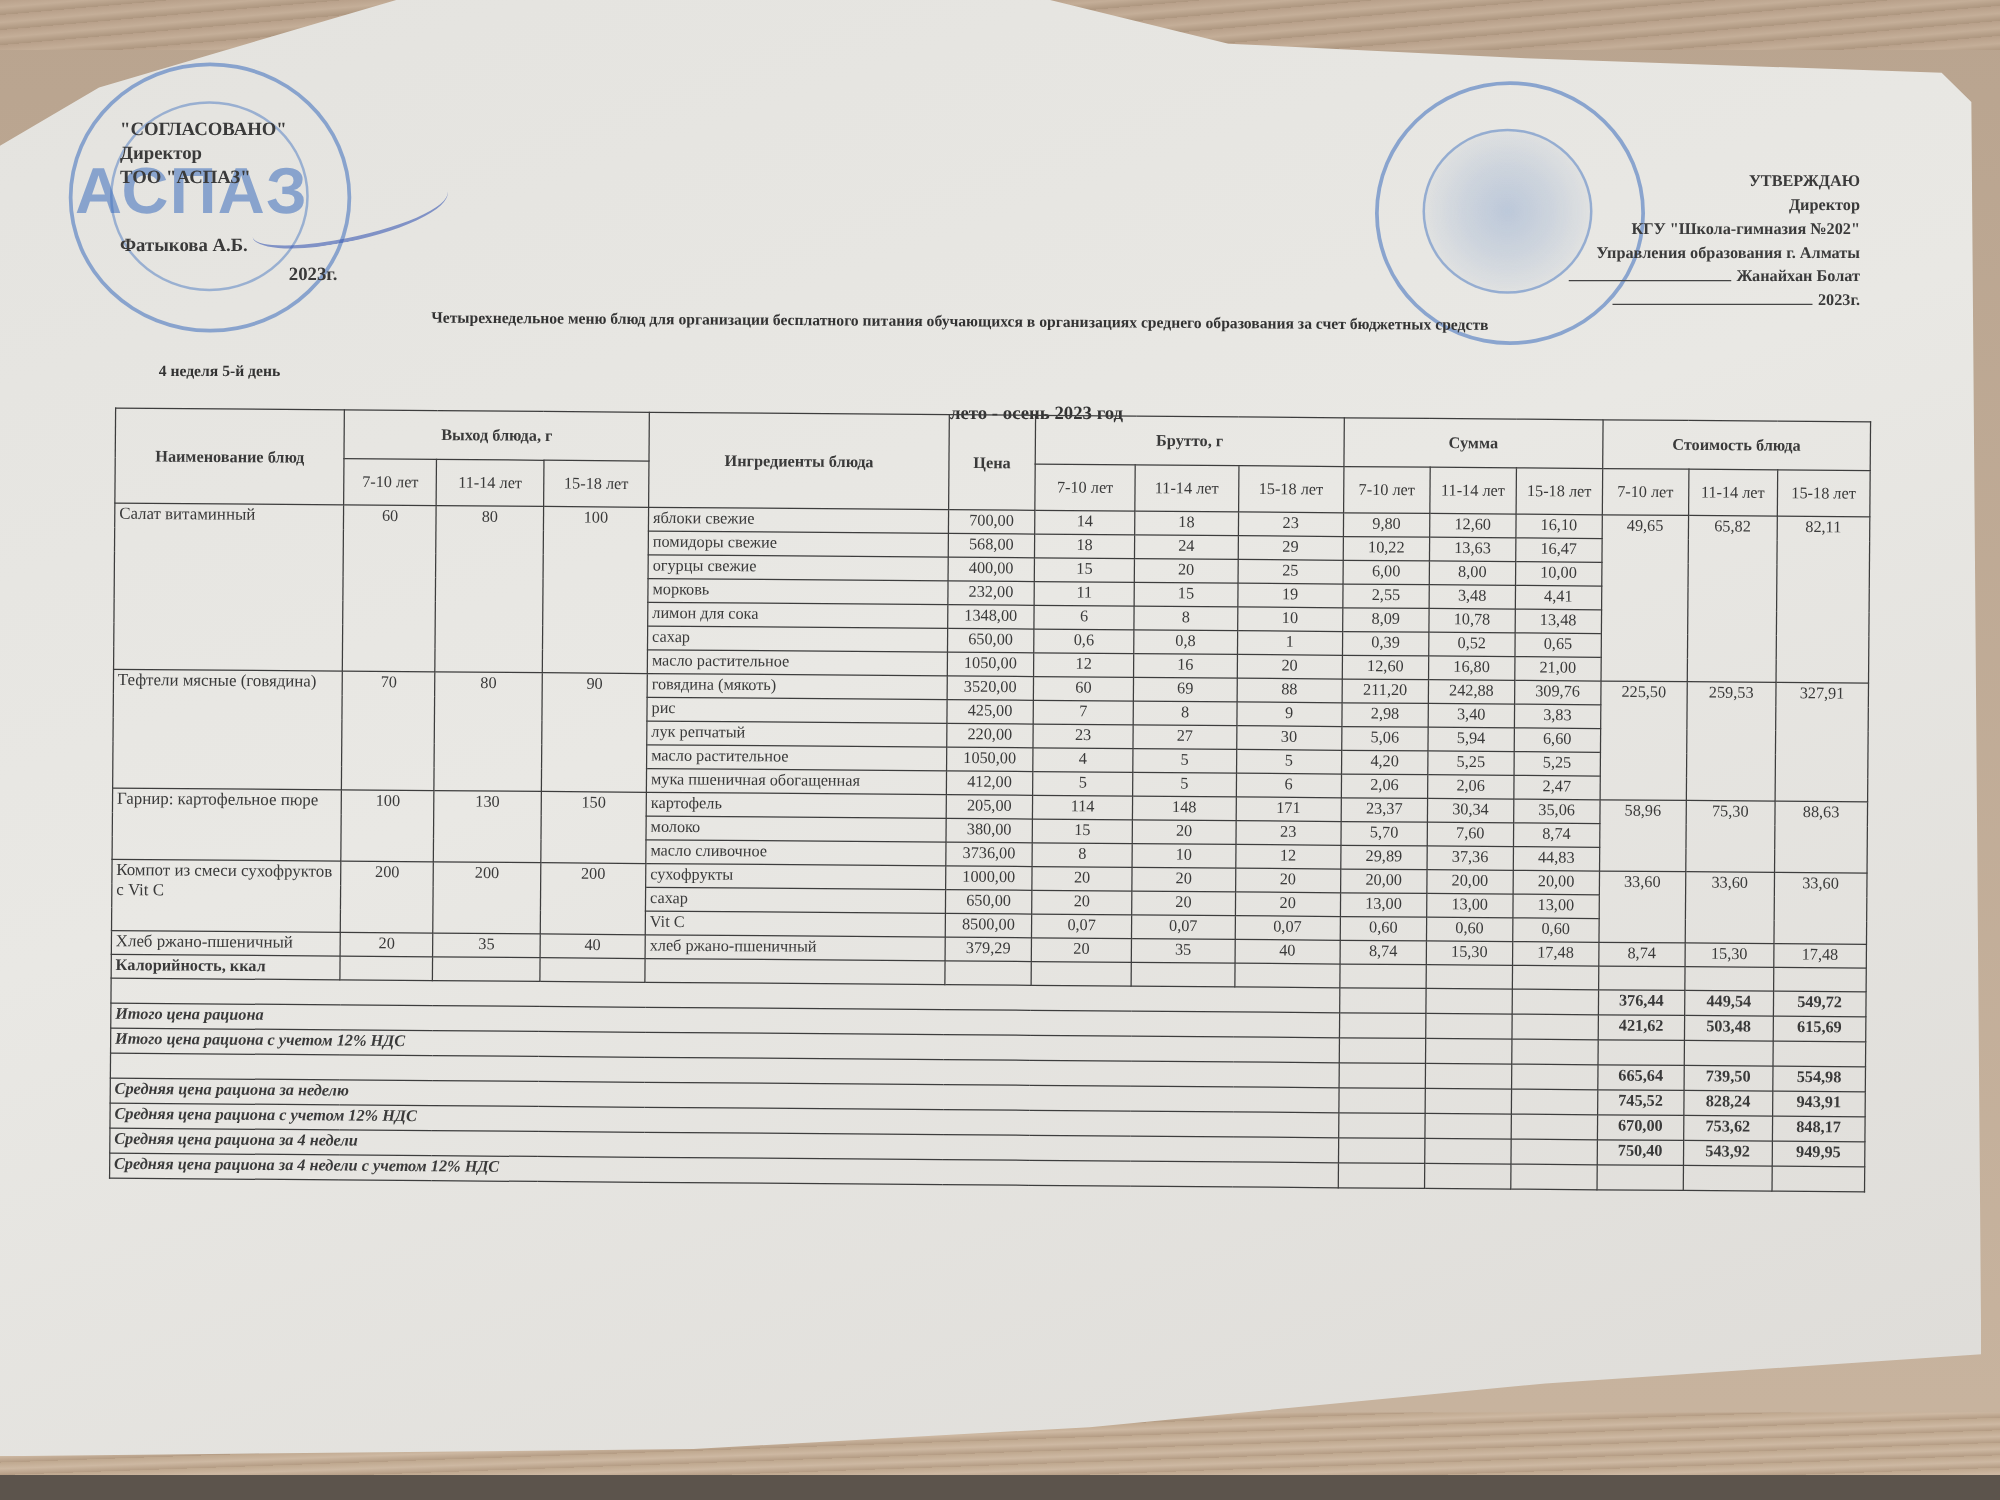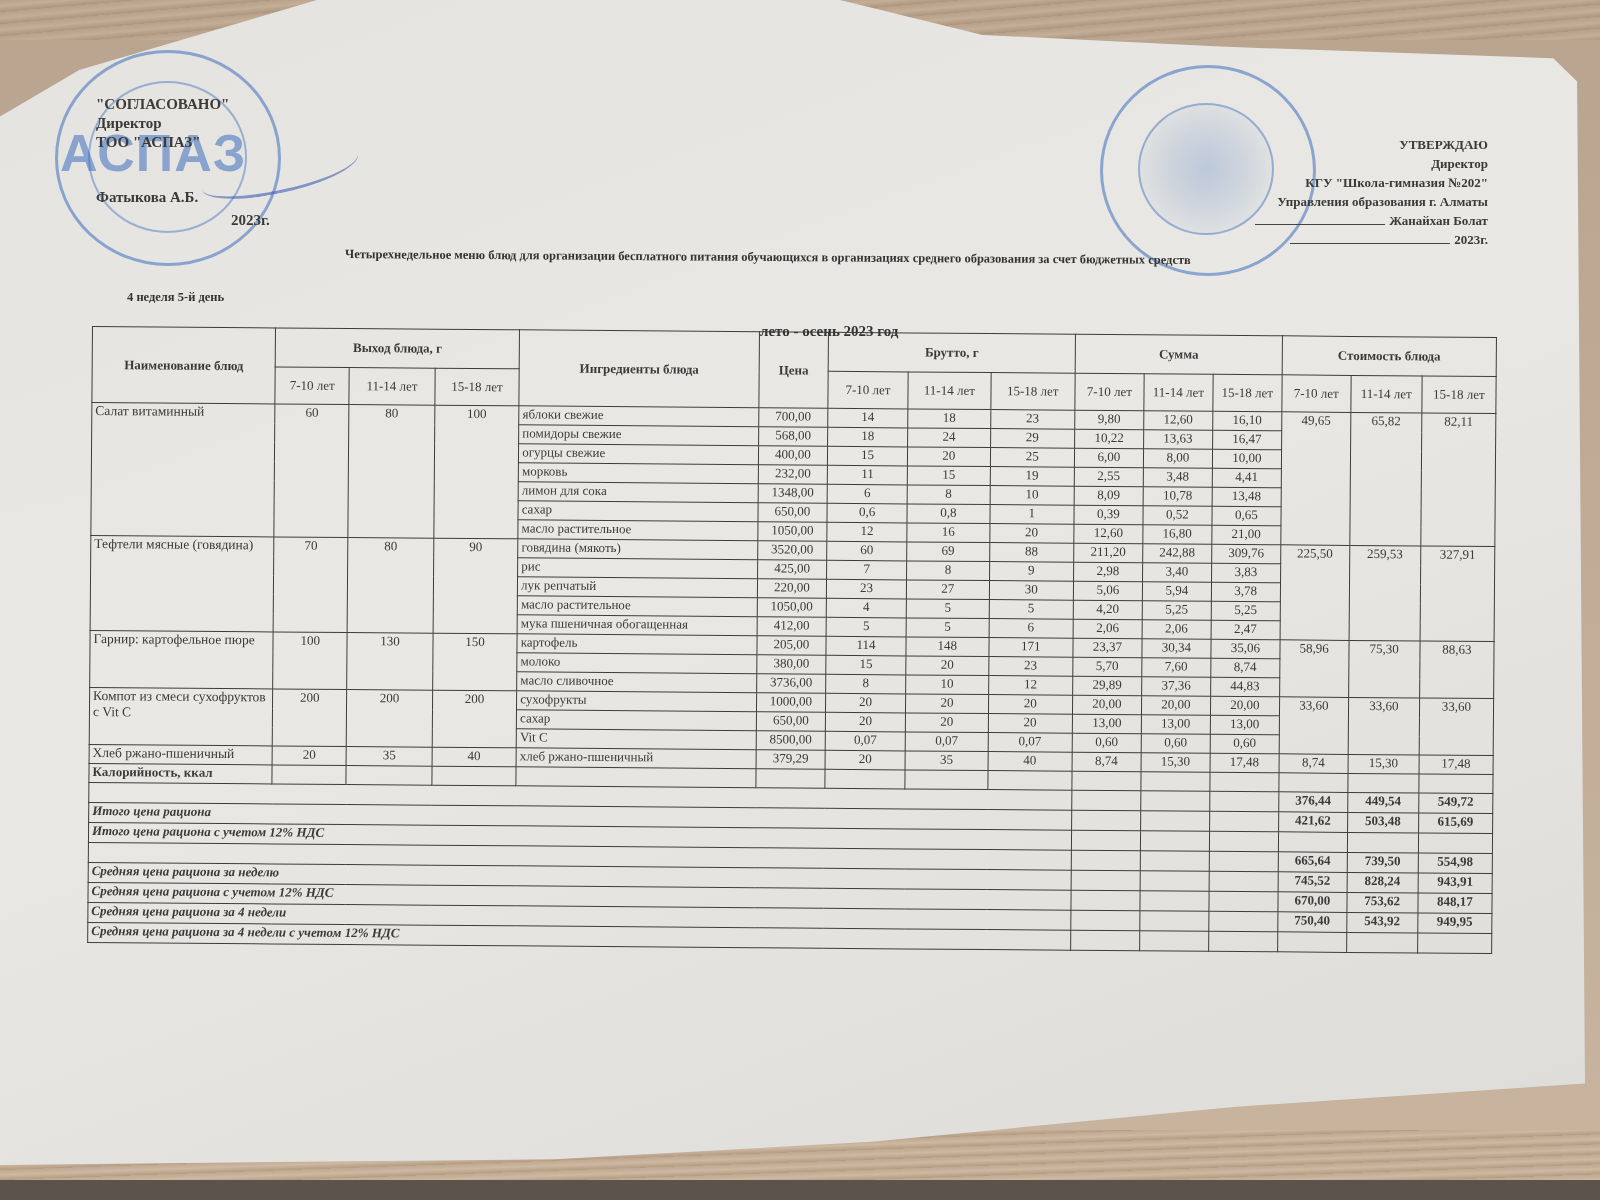--- a/index.html
+++ b/index.html
@@ -285,21 +285,21 @@
         <td class="c">3,83</td>
       </tr>
       <tr>
         <td>лук репчатый</td>
         <td class="r">220,00</td>
         <td class="c">23</td>
         <td class="c">27</td>
         <td class="c">30</td>
         <td class="c">5,06</td>
         <td class="c">5,94</td>
-        <td class="c">3,78</td>
+        <td class="c">6,60</td>
       </tr>
       <tr>
         <td>масло растительное</td>
         <td class="r">1050,00</td>
         <td class="c">4</td>
         <td class="c">5</td>
         <td class="c">5</td>
         <td class="c">4,20</td>
         <td class="c">5,25</td>
         <td class="c">5,25</td>

